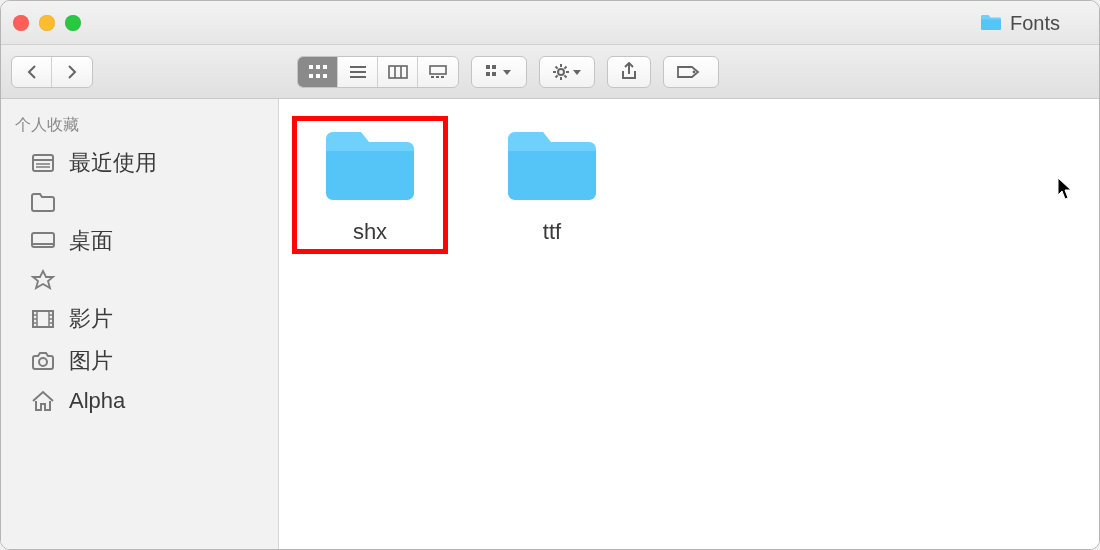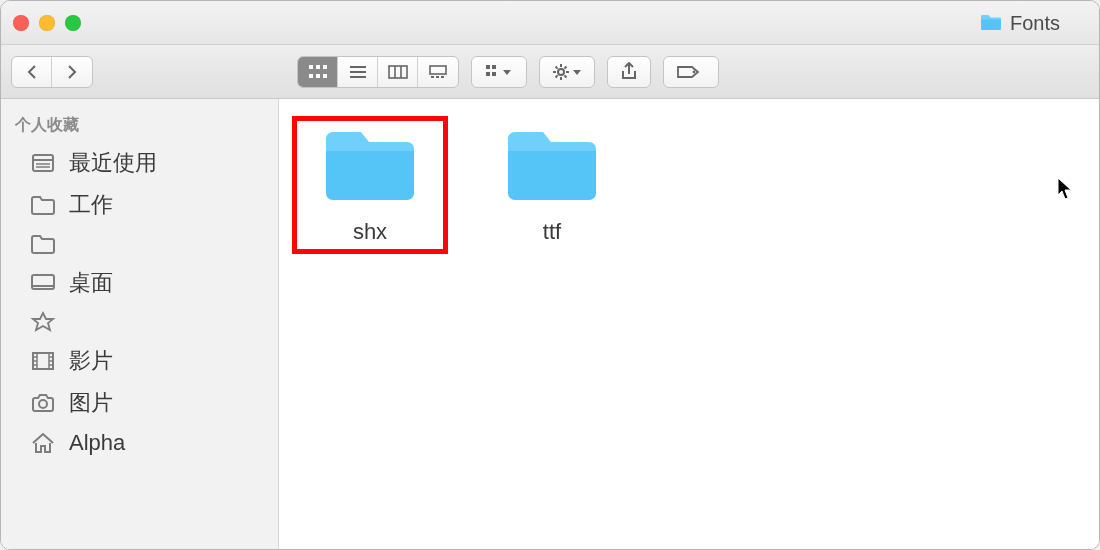--- a/index.html
+++ b/index.html
@@ -82,21 +82,21 @@
     width: 278px;
     background: #f2f2f2;
     border-right: 1px solid #d5d5d5;
     overflow-y: auto;
     padding-top: 10px;
   }
   .sb-header {
     font-size: 16px;
     color: #8a8a8a;
     padding: 6px 14px 6px 14px;
-    font-weight: 700;
+    font-weight: 400;
   }
   .sb-item {
     display: flex; align-items: center;
     gap: 12px;
     padding: 6px 14px 6px 28px;
     font-size: 22px;
     color: #3a3a3a;
     cursor: default;
   }
   .sb-item .ic { width: 28px; height: 24px; display:flex;align-items:center;justify-content:center; color:#7d7d7d; }
@@ -270,28 +270,20 @@
           <svg viewBox="0 0 26 22">
               <rect x="3" y="3" width="20" height="16" rx="2" fill="none" stroke="#7d7d7d" stroke-width="2"></rect>
               <line x1="3" y1="8" x2="23" y2="8" stroke="#7d7d7d" stroke-width="2"></line>
               <line x1="6" y1="12" x2="20" y2="12" stroke="#7d7d7d" stroke-width="1.5"></line>
               <line x1="6" y1="15" x2="20" y2="15" stroke="#7d7d7d" stroke-width="1.5"></line>
             </svg>
         </span>
         <span>最近使用</span>
       </div>
 
-      <div class="sb-item">
-        <span class="ic">
-          <svg viewBox="0 0 26 22">
-              <path d="M2 5c0-1 1-2 2-2h6l2 3h10c1 0 2 1 2 2v10c0 1-1 2-2 2H4c-1 0-2-1-2-2z" fill="none" stroke="#7d7d7d" stroke-width="2"></path>
-            </svg>
-        </span>
-        <span>工作</span>
-      </div>
 
       <div class="sb-item">
         <span class="ic">
           <svg viewBox="0 0 26 22">
               <path d="M2 5c0-1 1-2 2-2h6l2 3h10c1 0 2 1 2 2v10c0 1-1 2-2 2H4c-1 0-2-1-2-2z" fill="none" stroke="#7d7d7d" stroke-width="2"></path>
             </svg>
         </span>
       </div>
 
       <div class="sb-item">

